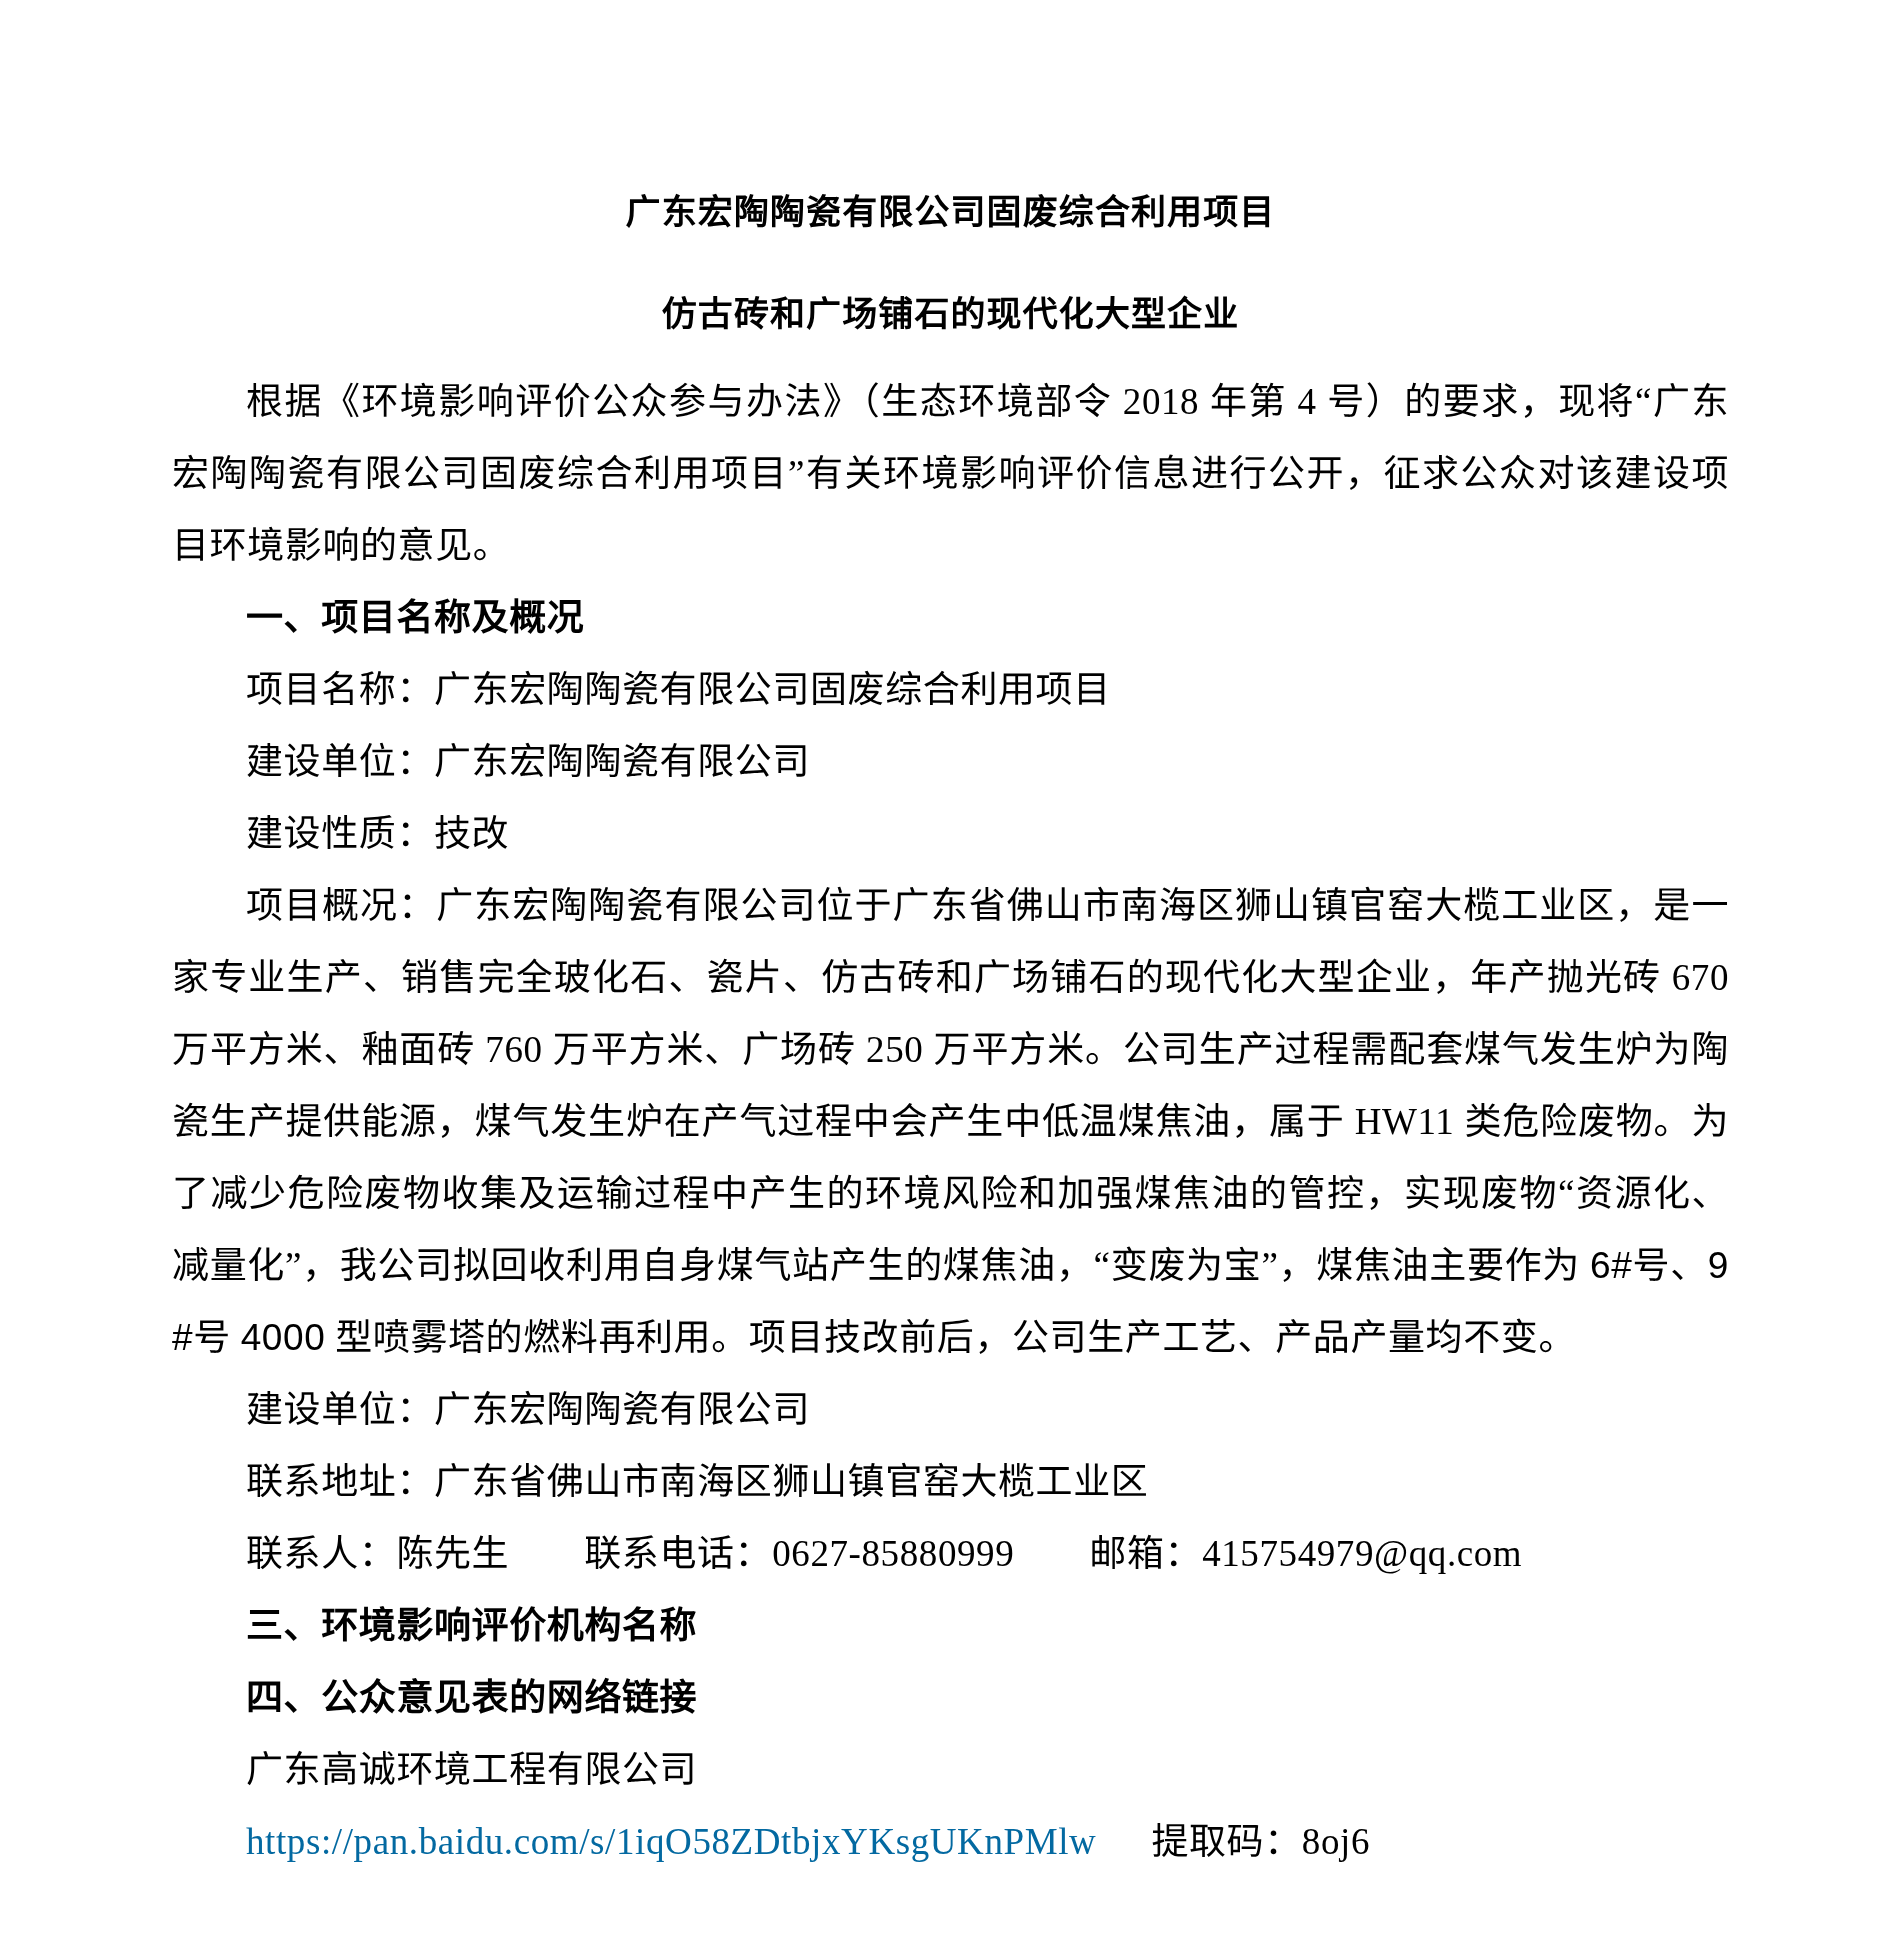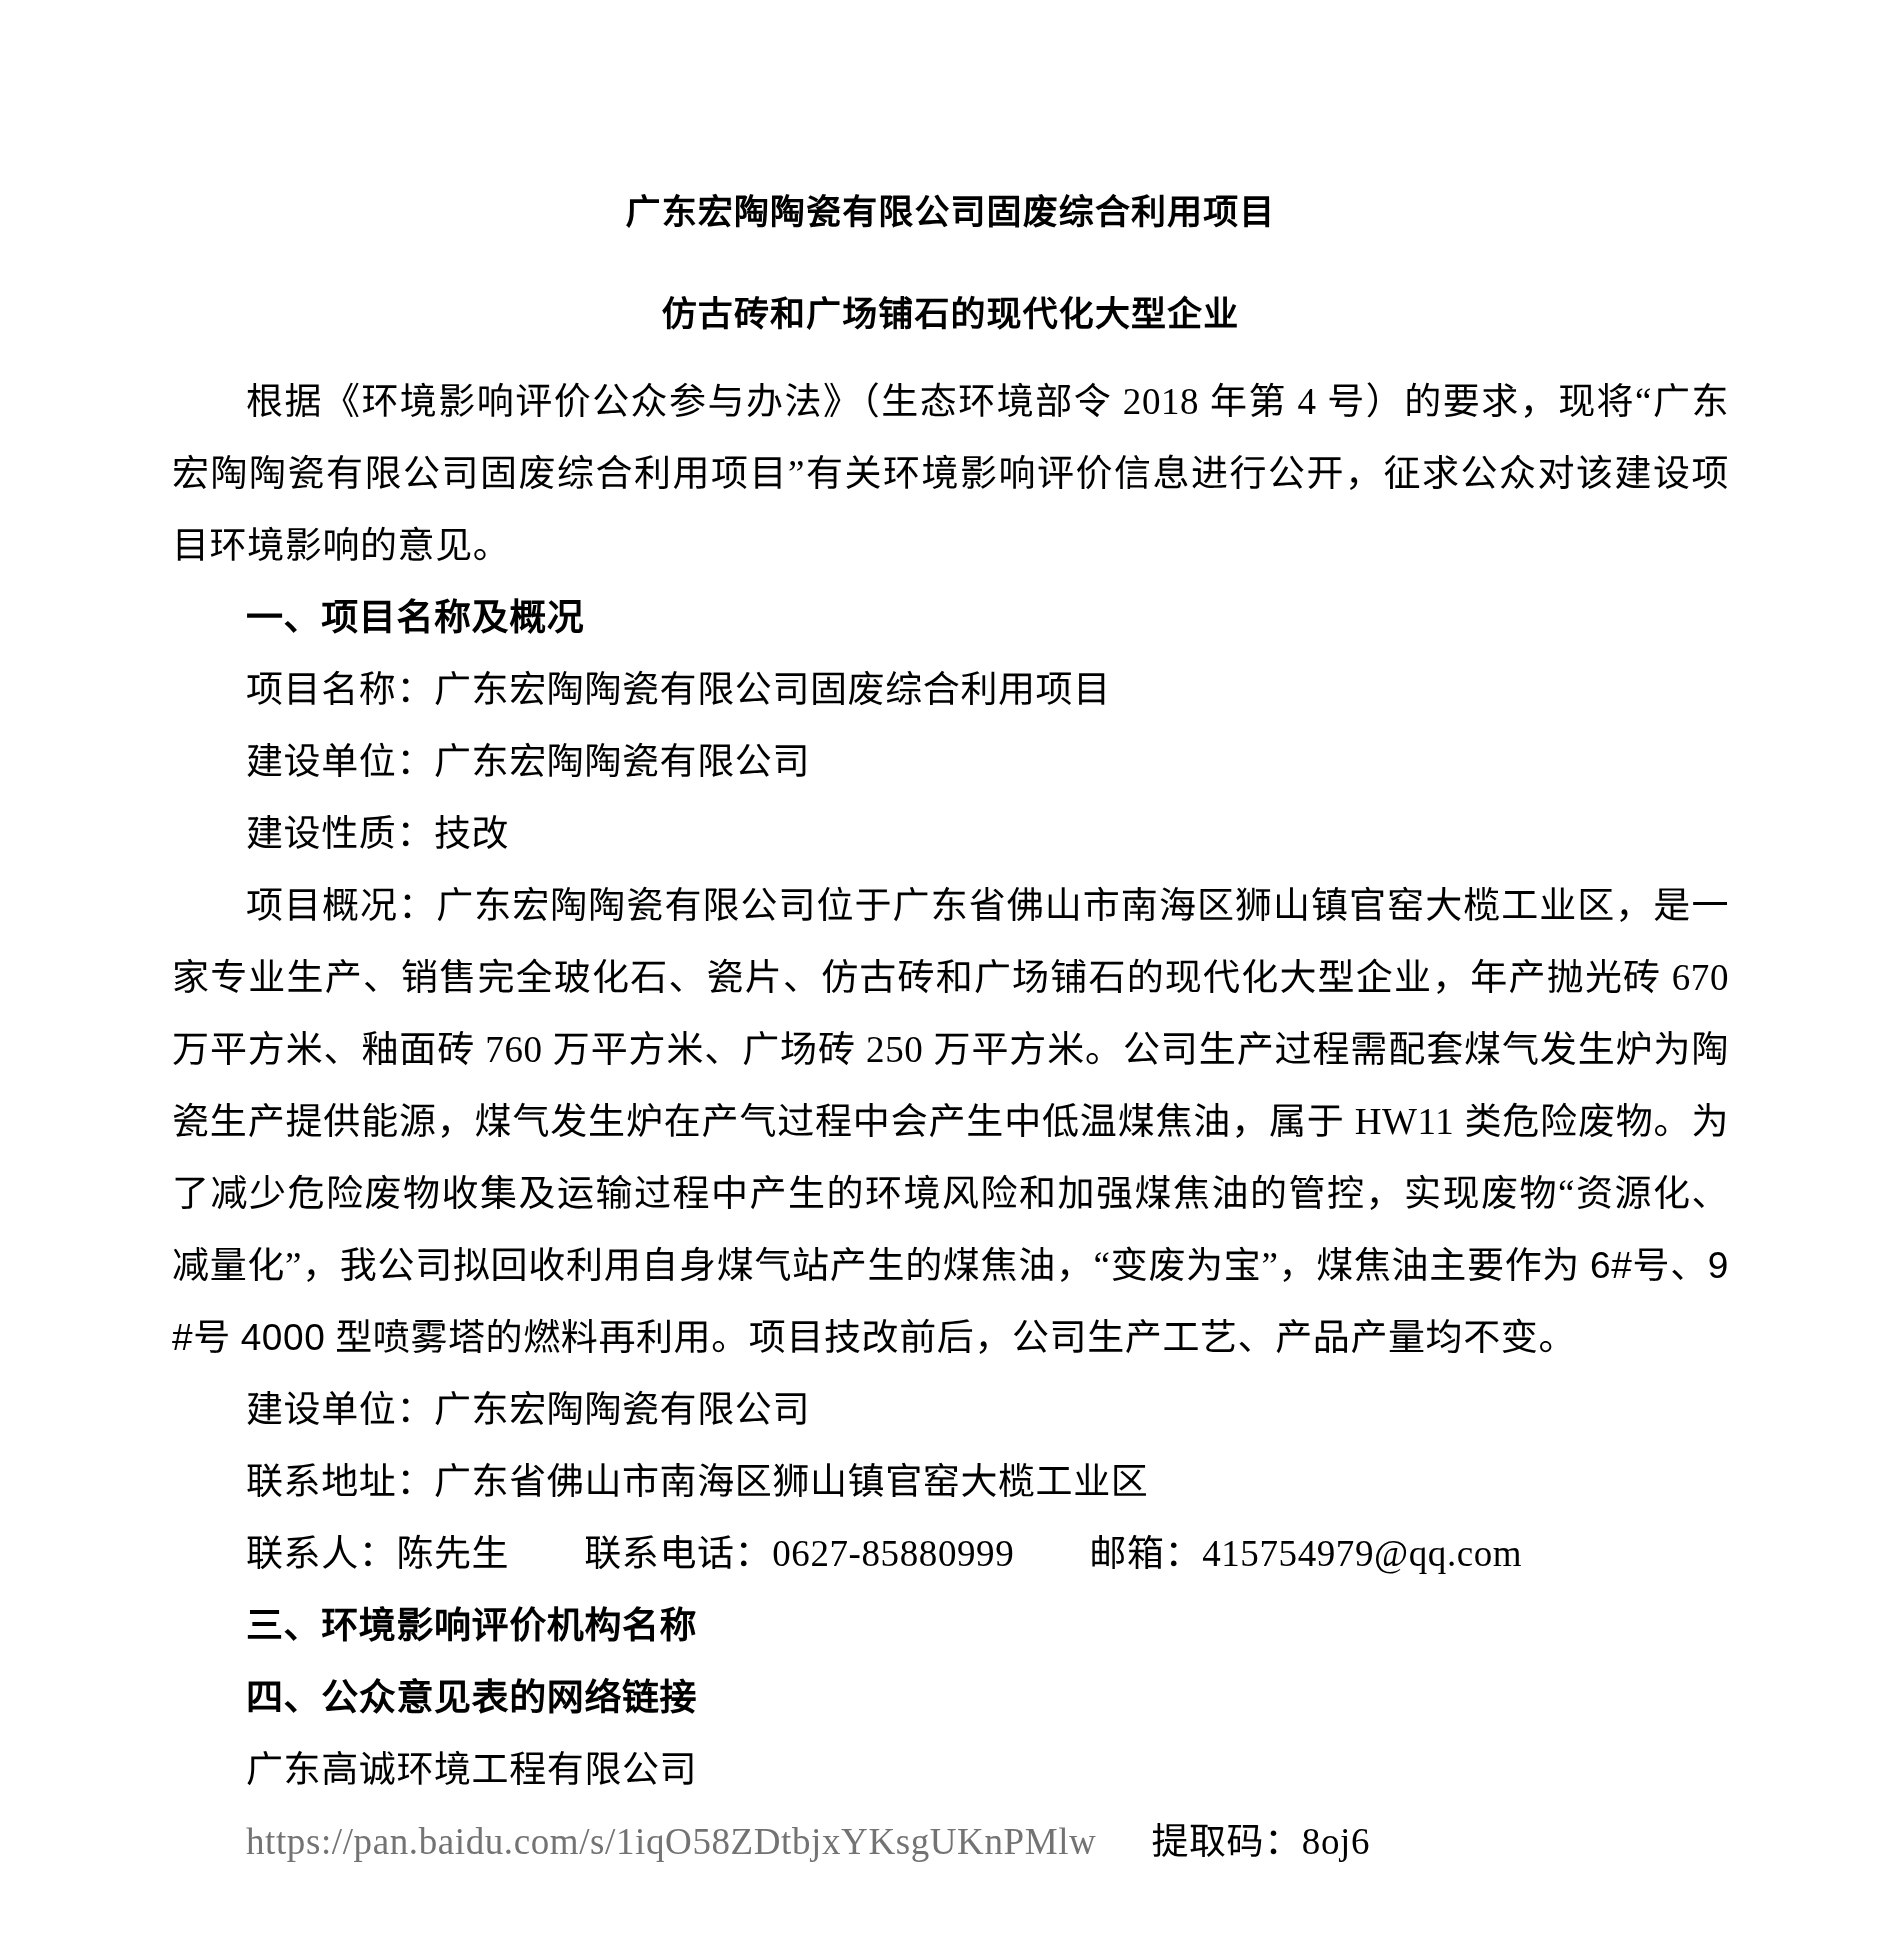--- a/index.html
+++ b/index.html
@@ -48,21 +48,21 @@
   .sans {
     font-family: "Liberation Sans", "DejaVu Sans", sans-serif;
   }
   .tab {
     margin-left: 75px;
   }
   .tab-sm {
     margin-left: 55px;
   }
   .link {
-    color: #737373;
+    color: #0369a1;
     text-decoration: none;
     cursor: pointer;
   }
 </style>
 </head>
 <body>
 
 <div class="page">
   <div class="content">
 

